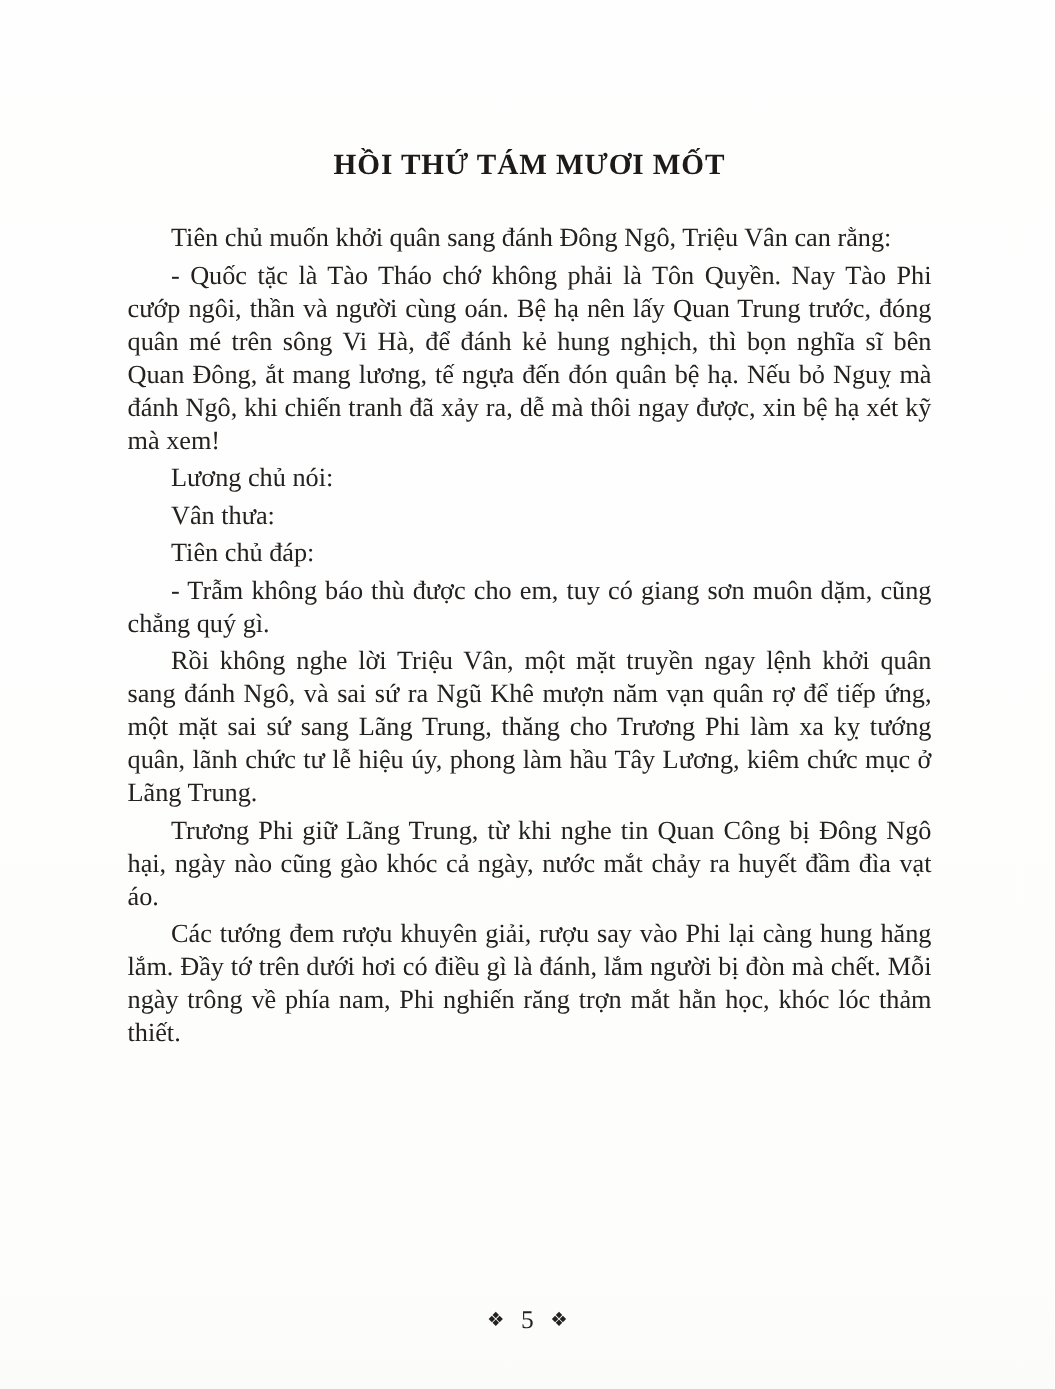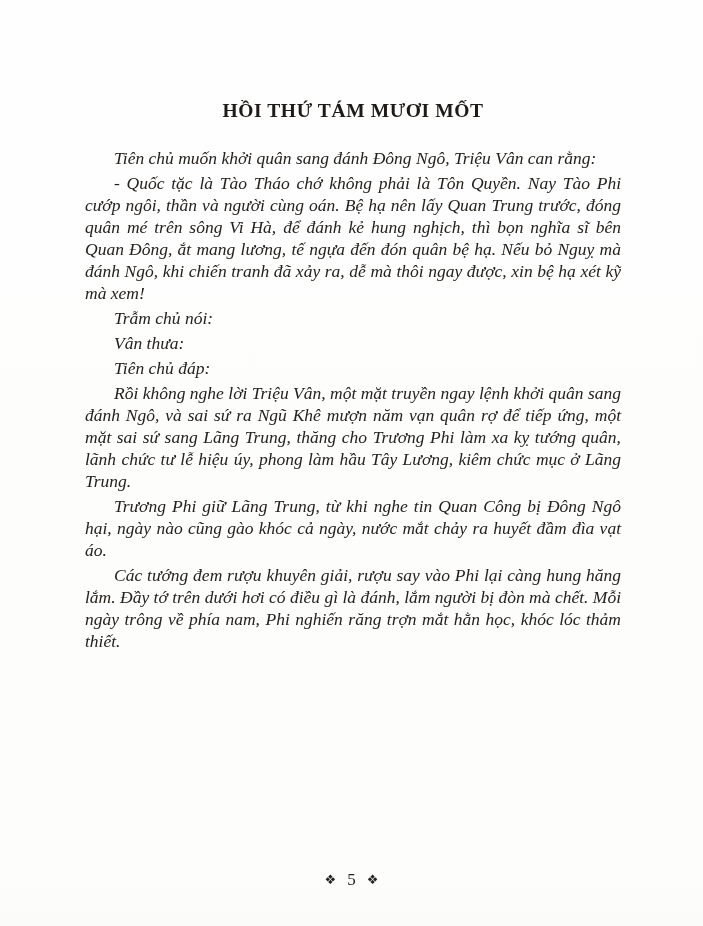--- a/index.html
+++ b/index.html
@@ -46,21 +46,20 @@
     font-size: 18px;
     line-height: 29px;
     color: #201d1a;
   }
   .body-text {
     margin-top: 23px;
     font-size: 17.5px;
     line-height: 22px;
     text-align: justify;
     text-justify: inter-word;
-    font-style: italic;
   }
   .body-text p {
     margin: 0 0 3px 0;
     text-indent: 29px;
   }
   .footer {
     position: absolute;
     left: 0;
     top: 870px;
     width: 703px;
@@ -86,23 +85,24 @@
   <div class="content">
 
     <h1 class="chapter-title">HỒI THỨ TÁM MƯƠI MỐT</h1>
 
     <div class="subtitle">
     </div>
 
     <div class="body-text">
       <p>Tiên chủ muốn khởi quân sang đánh Đông Ngô, Triệu Vân can rằng:</p>
       <p>- Quốc tặc là Tào Tháo chớ không phải là Tôn Quyền. Nay Tào Phi cướp ngôi, thần và người cùng oán. Bệ hạ nên lấy Quan Trung trước, đóng quân mé trên sông Vi Hà, để đánh kẻ hung nghịch, thì bọn nghĩa sĩ bên Quan Đông, ắt mang lương, tế ngựa đến đón quân bệ hạ. Nếu bỏ Nguỵ mà đánh Ngô, khi chiến tranh đã xảy ra, dễ mà thôi ngay được, xin bệ hạ xét kỹ mà xem!</p>
-      <p>Trẫm chủ nói:</p>
+      <p>Lương chủ nói:</p>
       <p>Vân thưa:</p>
       <p>Tiên chủ đáp:</p>
+      <p>- Trẫm không báo thù được cho em, tuy có giang sơn muôn dặm, cũng chẳng quý gì.</p>
       <p>Rồi không nghe lời Triệu Vân, một mặt truyền ngay lệnh khởi quân sang đánh Ngô, và sai sứ ra Ngũ Khê mượn năm vạn quân rợ để tiếp ứng, một mặt sai sứ sang Lãng Trung, thăng cho Trương Phi làm xa kỵ tướng quân, lãnh chức tư lễ hiệu úy, phong làm hầu Tây Lương, kiêm chức mục ở Lãng Trung.</p>
       <p>Trương Phi giữ Lãng Trung, từ khi nghe tin Quan Công bị Đông Ngô hại, ngày nào cũng gào khóc cả ngày, nước mắt chảy ra huyết đầm đìa vạt áo.</p>
       <p>Các tướng đem rượu khuyên giải, rượu say vào Phi lại càng hung hăng lắm. Đầy tớ trên dưới hơi có điều gì là đánh, lắm người bị đòn mà chết. Mỗi ngày trông về phía nam, Phi nghiến răng trợn mắt hằn học, khóc lóc thảm thiết.</p>
     </div>
 
   </div>
 
   <div class="footer">
     <span class="ornament">❖</span>
     <span class="page-number">5</span>

